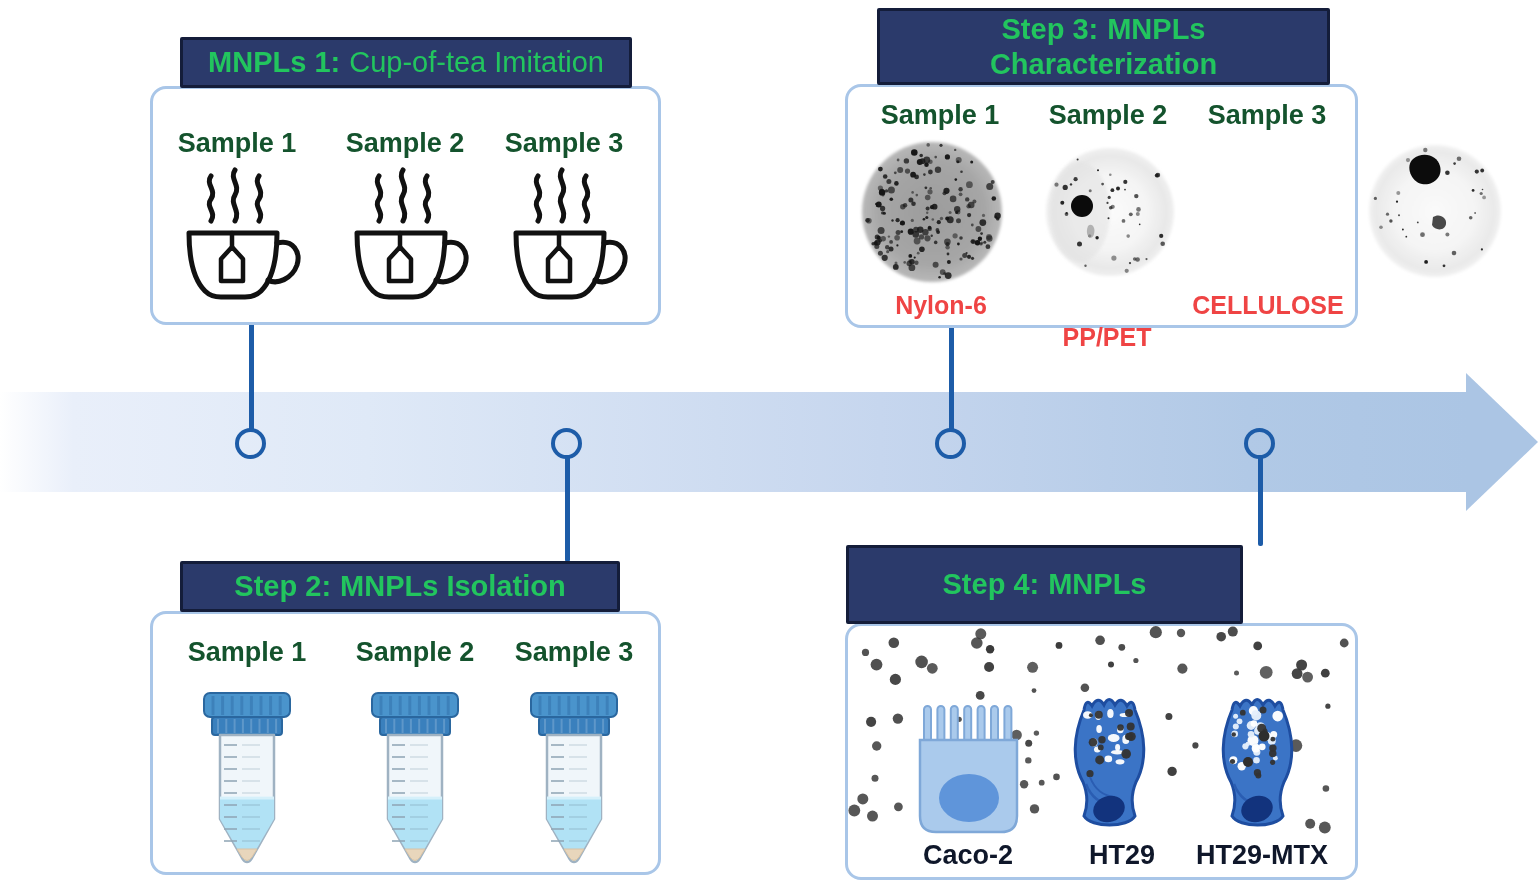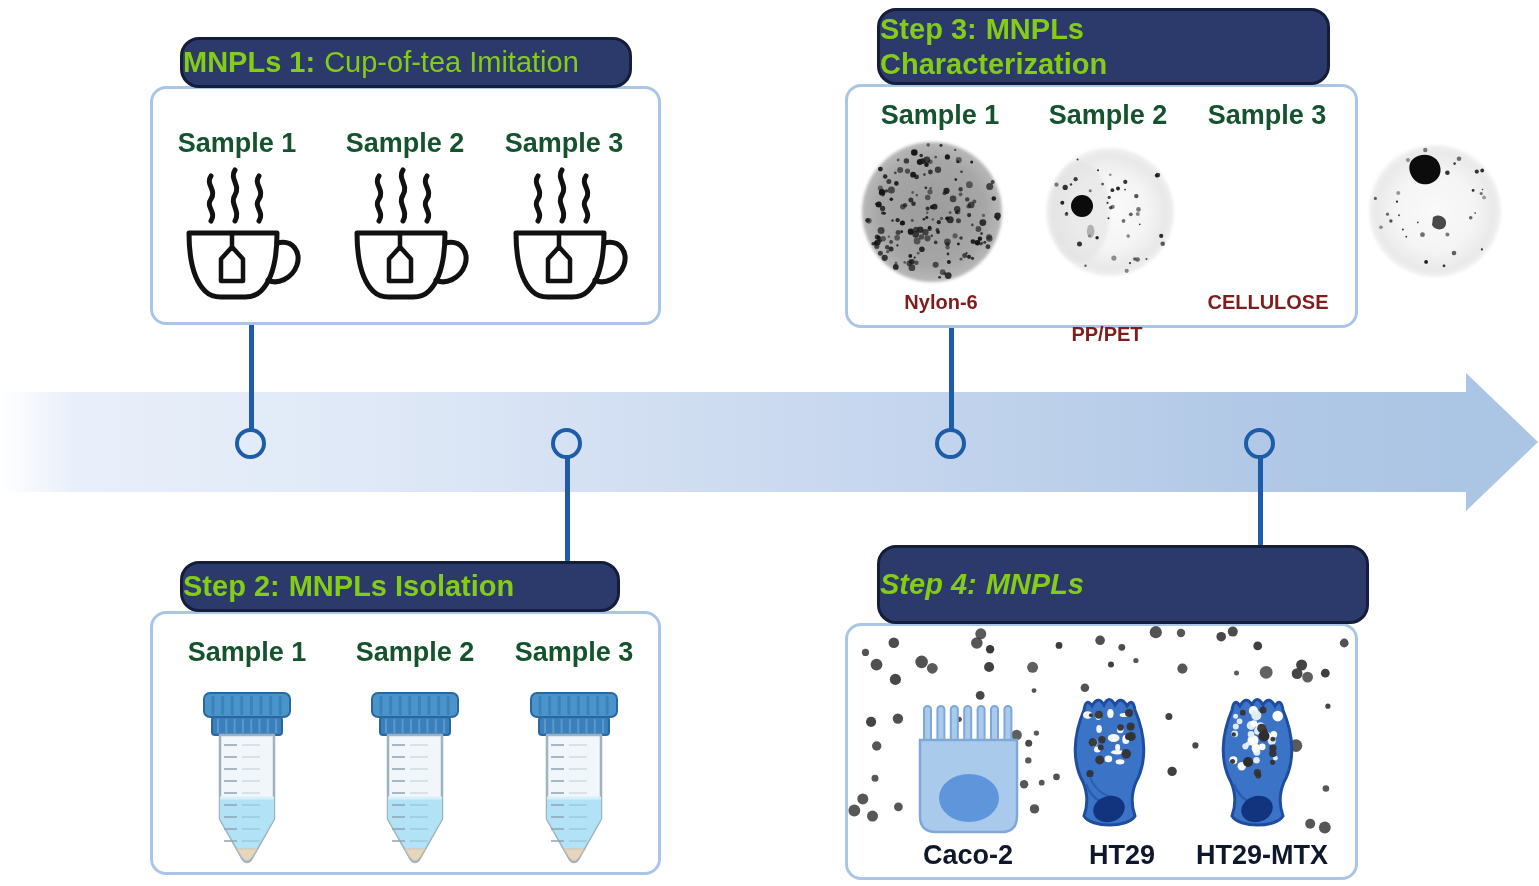--- a/index.html
+++ b/index.html
@@ -11,34 +11,34 @@
         background:linear-gradient(90deg,#ffffff 0%,#e9effa 5%,#dfe9f7 25%,#c6d6ee 60%,#b1c9e6 85%,#abc5e4 100%);}
   .band-head{position:absolute;left:1466px;top:373px;width:0;height:0;z-index:1;
         border-top:69px solid transparent;border-bottom:69px solid transparent;border-left:72px solid #abc5e4;}
 
   
   .cline{position:absolute;width:4.5px;background:#1d5ca8;z-index:2;border-radius:2px;}
   .cnode{position:absolute;width:23px;height:23px;border:4.5px solid #1d5ca8;border-radius:50%;
          background:transparent;z-index:2;box-sizing:content-box;}
 
   
-  .hdr{position:absolute;display:flex;flex-direction:column;align-items:flex-start;justify-content:center;
-       background:#2b3a6b;border:3px solid #141d3a;border-radius:19px;color:#84cc16;z-index:4;
+  .hdr{position:absolute;display:flex;flex-direction:column;align-items:center;justify-content:center;
+       background:#2b3a6b;border:3px solid #141d3a;border-radius:2px;color:#22c55e;z-index:4;
        box-sizing:border-box;line-height:1.2;}
   .hline{white-space:nowrap;font-size:29px;font-weight:700;}
   .hpre{font-weight:700;margin-right:9px;}
   .hreg{font-weight:400;}
 
   
   .panel{position:absolute;background:#ffffff;border:3px solid #a9c6e8;border-radius:16px;z-index:3;
          box-sizing:border-box;}
 
   .slabel{position:absolute;transform:translateX(-50%);font-weight:700;font-size:27px;color:#14532d;
           white-space:nowrap;z-index:5;}
-  .mlabel{position:absolute;transform:translateX(-50%);font-weight:700;font-size:20px;color:#7f1d1d;
+  .mlabel{position:absolute;transform:translateX(-50%);font-weight:700;font-size:25px;color:#ef4444;
           white-space:nowrap;z-index:5;}
   .clabel{position:absolute;transform:translateX(-50%);font-weight:700;font-size:27px;color:#0f172a;
           white-space:nowrap;z-index:6;}
   .icon{position:absolute;z-index:5;}
   .disc{position:absolute;z-index:5;}
   #cells-scene{position:absolute;left:0;top:0;z-index:5;}
 </style>
 </head>
 <body>
 
@@ -549,21 +549,21 @@
         <circle cx="115.5" cy="46.5" r="0.8" fill="#1a1a1a" opacity="0.80"></circle>
       </g>
     <path d="M46,16 C56,8 70,12 73,23 C76,34 66,43 55,41 C44,39 38,23 46,16 Z" fill="#0c0c0c"></path>
     <path d="M66,74 C72,70 80,74 79,81 C78,88 68,88 65,82 Z" fill="#2a2a2a" opacity="0.85"></path>
   </svg>
 
   <div class="mlabel" style="left:941px;top:291px;">Nylon-6</div>
   <div class="mlabel" style="left:1107px;top:291px;margin-top:32px;">PP/PET</div>
   <div class="mlabel" style="left:1268px;top:291px;">CELLULOSE</div>
 
-  <div class="hdr" style="left:877px;top:545px;width:492px;height:79px;font-style:italic;">
+  <div class="hdr" style="left:846px;top:545px;width:397px;height:79px;">
     <div class="hline">
       <span class="hpre">Step 4:</span><span>MNPLs</span>
     </div>
   </div>
   <div class="panel" style="left:845px;top:623px;width:513px;height:257px;overflow:hidden;">
     <svg id="cells-scene" width="507" height="251" viewBox="0 0 507 251">
       <defs>
         <path id="gobletPath" d="M14,18 Q16,5 22,14 Q28,3 34,13 Q39,2 45,13 Q51,3 57,14 Q63,5 65,18
                                  C76,44 77,70 66,90 C61,102 61,113 65,124 C58,136 21,136 14,124
                                  C18,113 18,102 13,90 C2,70 3,44 14,18 Z"></path>

